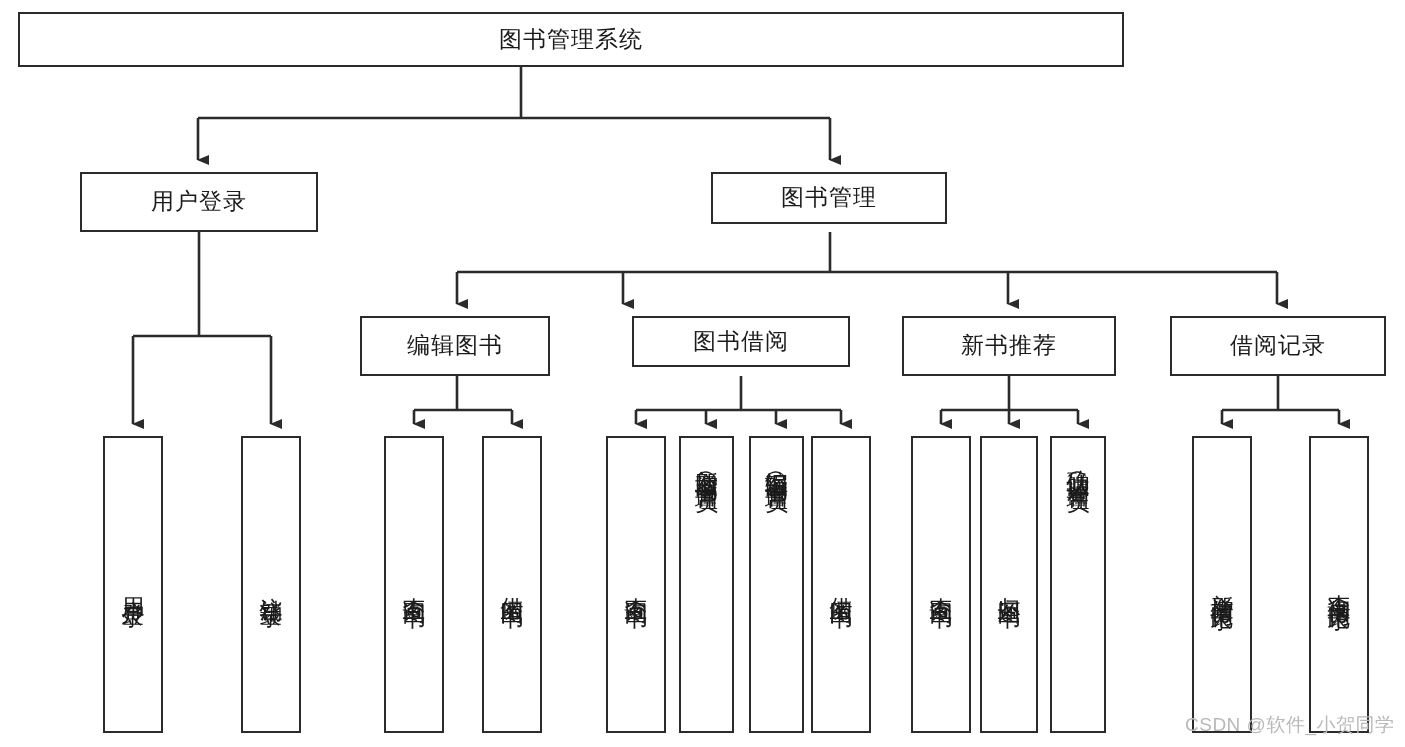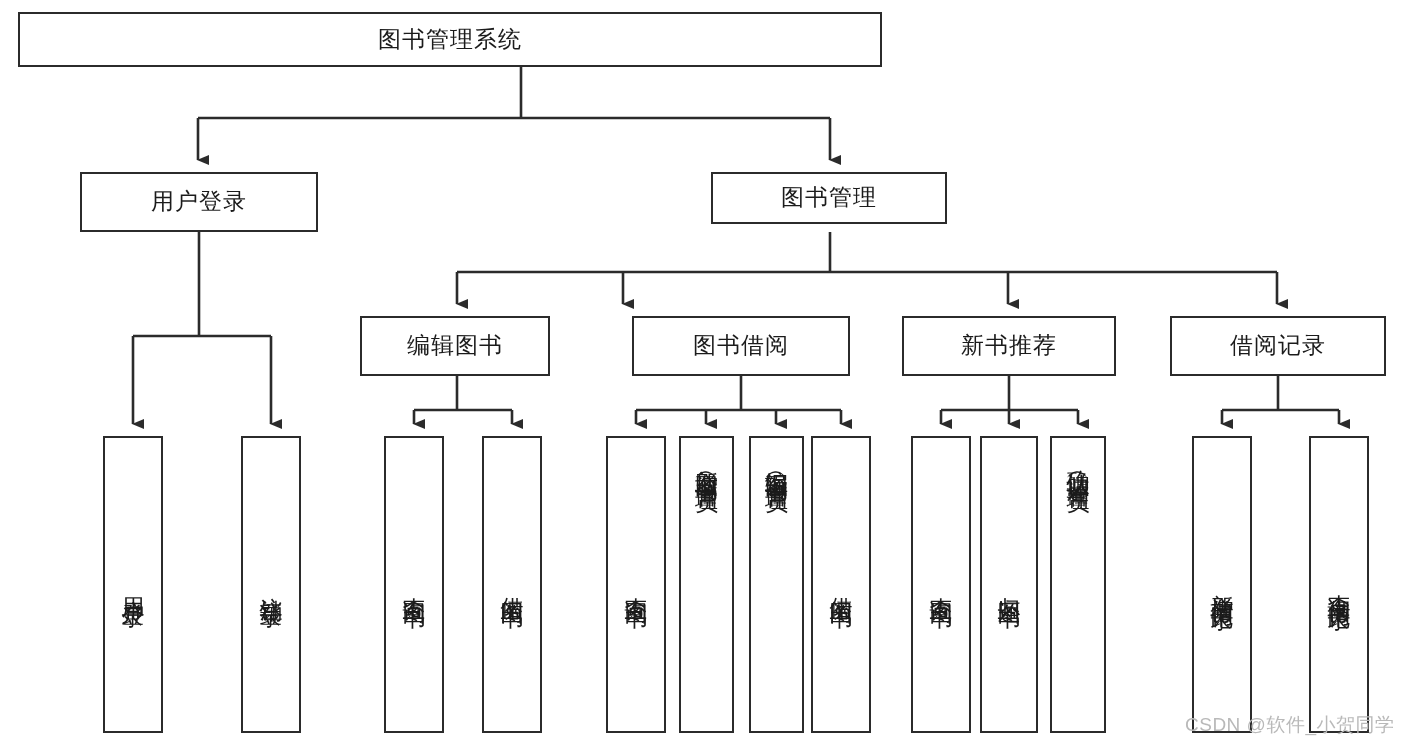--- a/index.html
+++ b/index.html
@@ -66,27 +66,27 @@
       <path d="M1009,410 L1009,424" marker-end="url(#arw)"></path>
       <path d="M1078,410 L1078,424" marker-end="url(#arw)"></path>
 
       <path d="M1278,376 L1278,410"></path>
       <path d="M1222,410 L1339,410"></path>
       <path d="M1222,410 L1222,424" marker-end="url(#arw)"></path>
       <path d="M1339,410 L1339,424" marker-end="url(#arw)"></path>
     </g>
   </svg>
 
-  <div class="node h" style="left:18px;top:12px;width:864px;height:55px;">图书管理系统</div>
+  <div class="node h" style="left:18px;top:12px;width:1106px;height:55px;">图书管理系统</div>
 
   <div class="node h" style="left:80px;top:172px;width:238px;height:60px;">用户登录</div>
   <div class="node h" style="left:711px;top:172px;width:236px;height:52px;">图书管理</div>
 
   <div class="node h" style="left:360px;top:316px;width:190px;height:60px;">编辑图书</div>
-  <div class="node h" style="left:632px;top:316px;width:218px;height:60px;text-align:center;">图书借阅</div>
+  <div class="node h" style="left:632px;top:316px;width:218px;height:51px;text-align:center;">图书借阅</div>
   <div class="node h" style="left:902px;top:316px;width:214px;height:60px;">新书推荐</div>
   <div class="node h" style="left:1170px;top:316px;width:216px;height:60px;">借阅记录</div>
 
   <div class="node v mid" style="left:103px;top:436px;width:60px;height:297px;">用户登录</div>
   <div class="node v mid" style="left:241px;top:436px;width:60px;height:297px;">注销登录</div>
 
   <div class="node v mid" style="left:384px;top:436px;width:60px;height:297px;">查询图书</div>
   <div class="node v mid" style="left:482px;top:436px;width:60px;height:297px;">借阅图书</div>
 
   <div class="node v mid" style="left:606px;top:436px;width:60px;height:297px;">查询图书</div>

